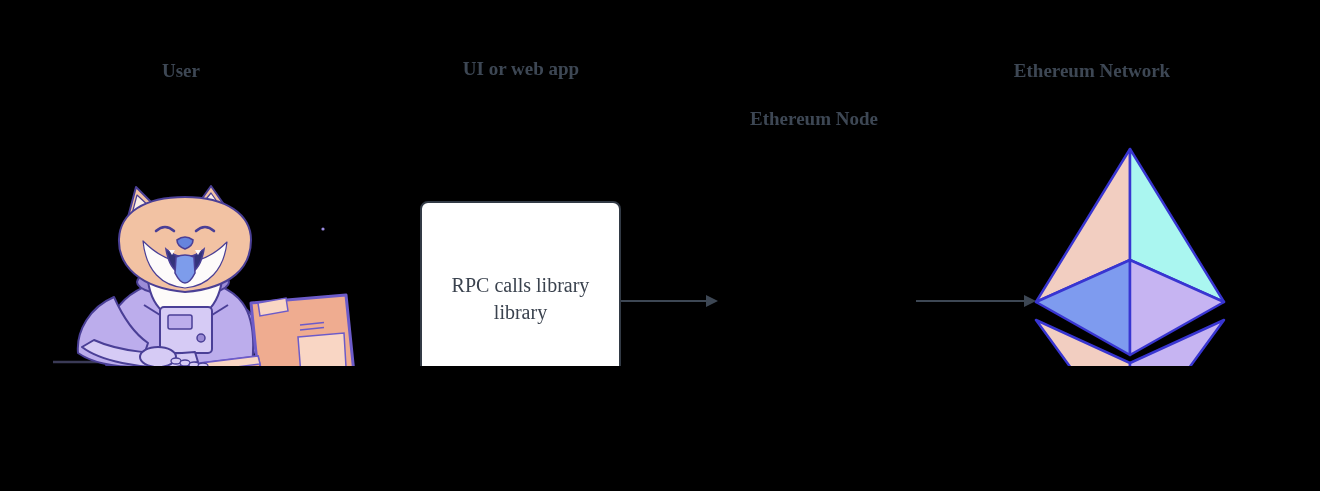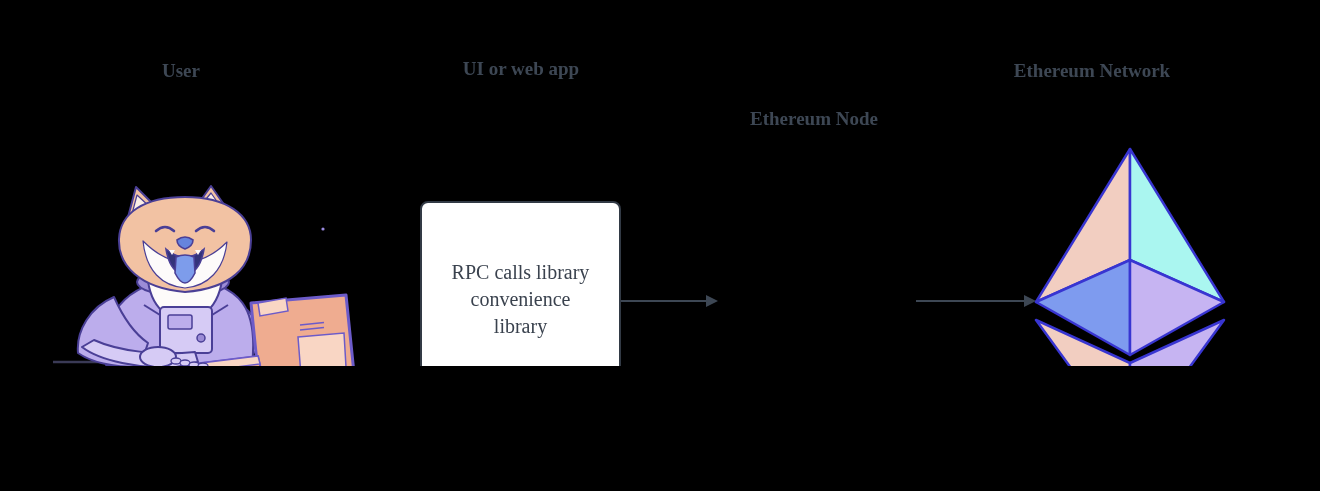--- a/index.html
+++ b/index.html
@@ -109,21 +109,20 @@
         <ellipse cx="128" cy="176" rx="5" ry="3" fill="var(--suit-light)" stroke-width="1.3"></ellipse>
         <ellipse cx="137" cy="178" rx="5" ry="3" fill="var(--suit-light)" stroke-width="1.3"></ellipse>
         <ellipse cx="146" cy="180" rx="5" ry="3" fill="var(--suit-light)" stroke-width="1.3"></ellipse>
         <ellipse cx="155" cy="181" rx="5" ry="3" fill="var(--suit-light)" stroke-width="1.3"></ellipse>
       </g>
     </svg>
   </div>
 
   <div class="node-box box-webapp">
     <div>RPC calls library</div>
-    <div>convenience</div>
     <div>library</div>
   </div>
 
   <div class="arrow-line" style="left:621px;top:300px;width:85px;"></div>
   <div class="arrow-head" style="left:706px;top:295px;"></div>
 
 
   <div class="arrow-line" style="left:916px;top:300px;width:108px;"></div>
   <div class="arrow-head" style="left:1024px;top:295px;"></div>
 

